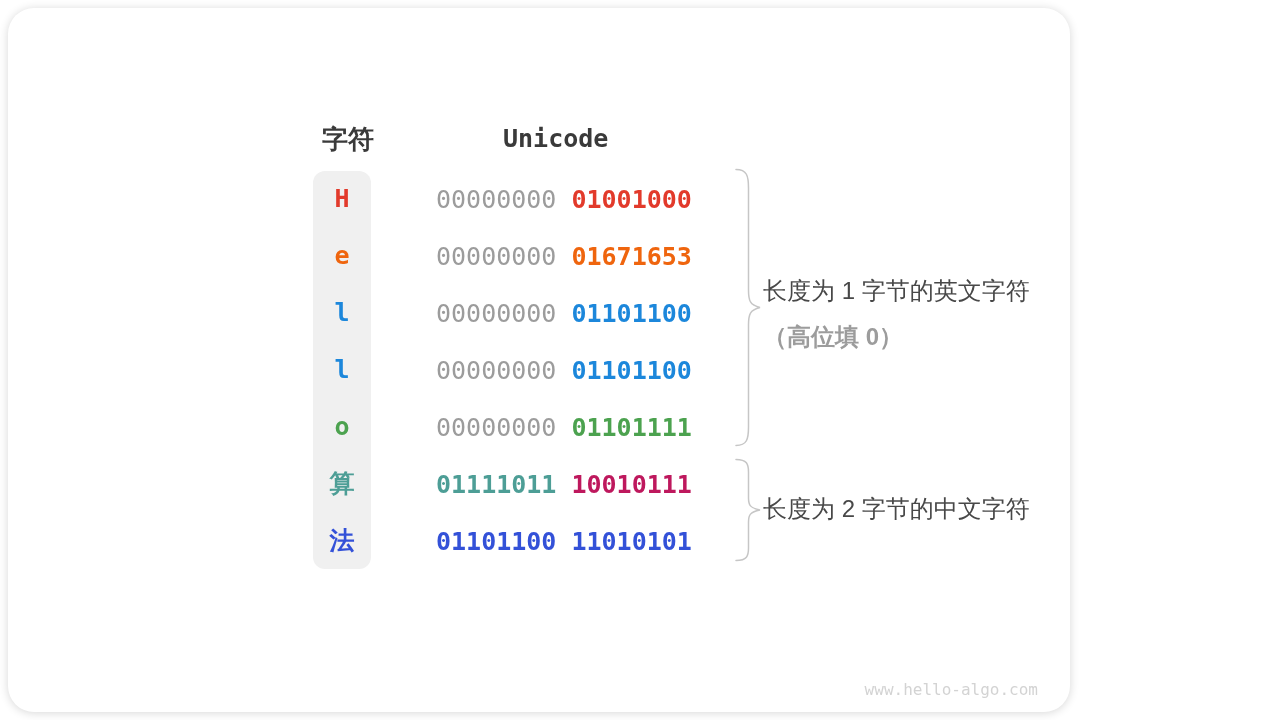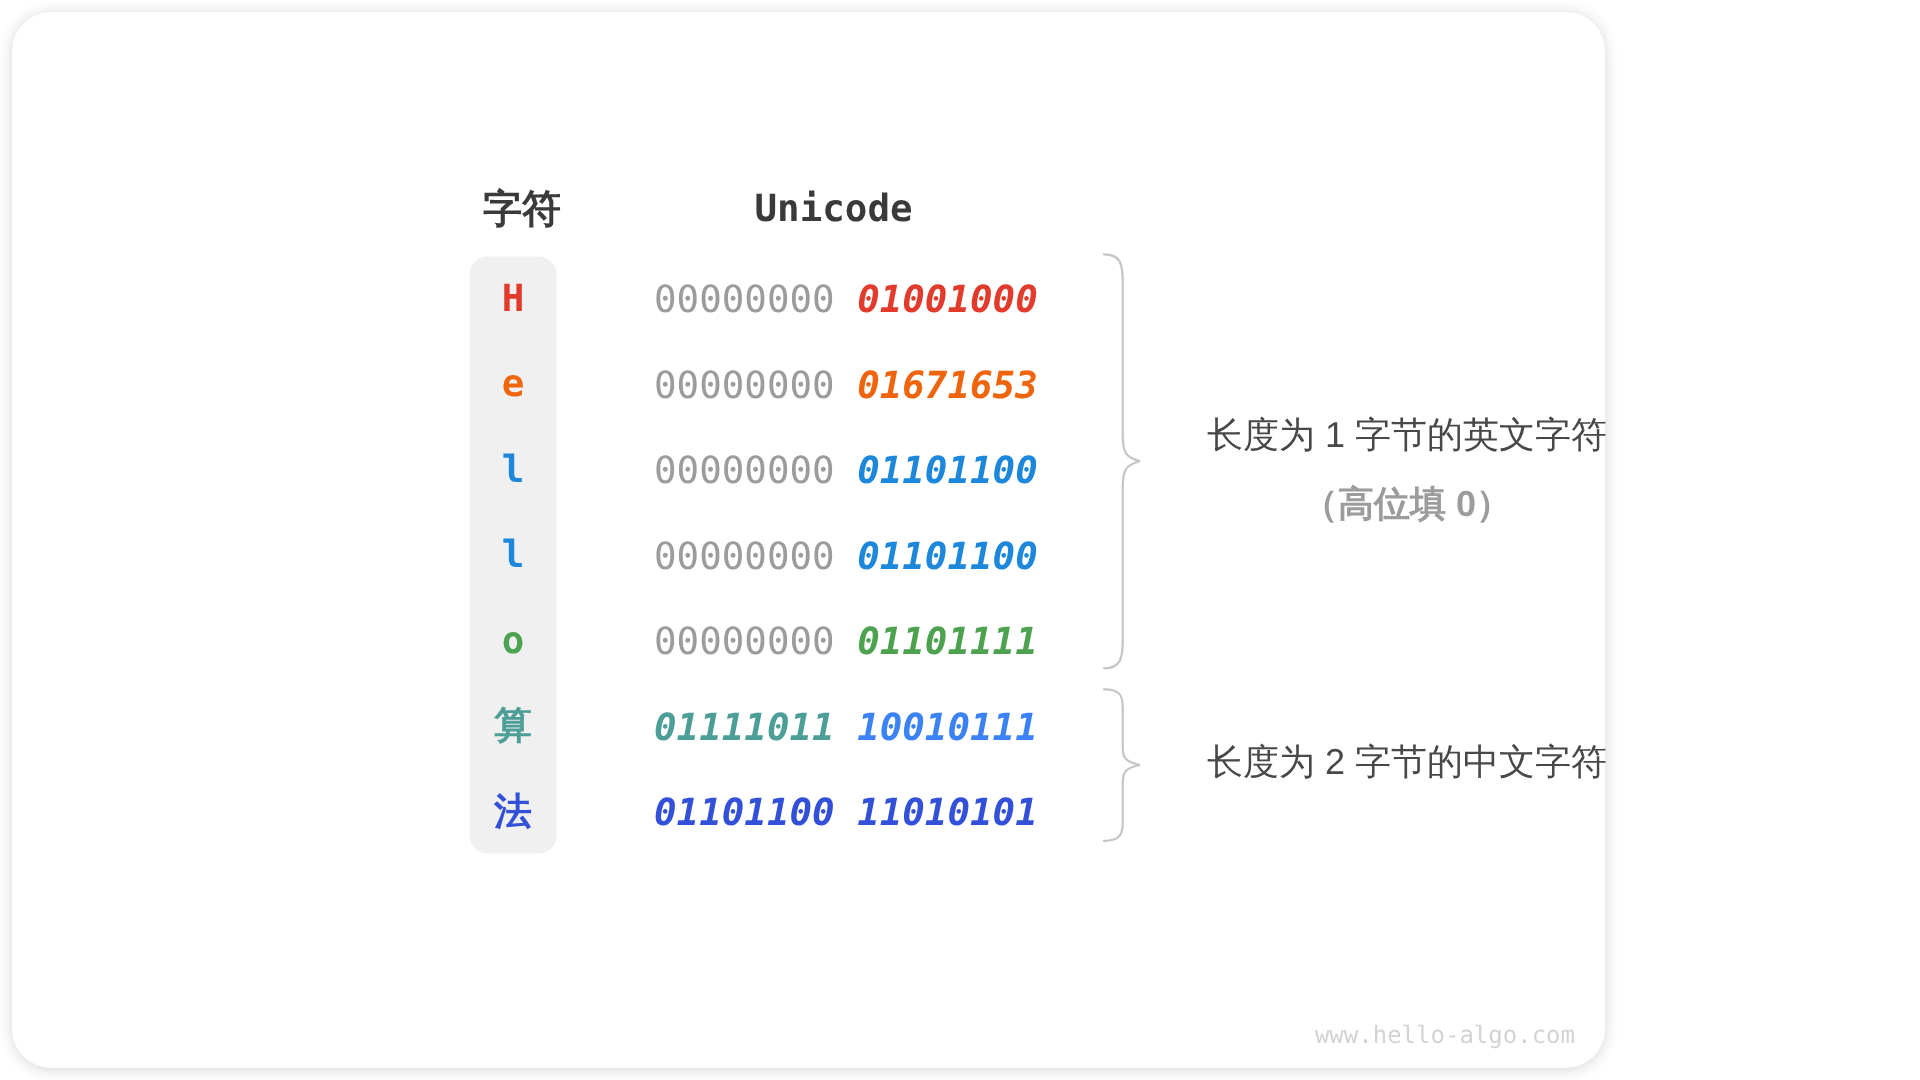--- a/index.html
+++ b/index.html
@@ -48,37 +48,37 @@
     font-size: 25px; font-weight: bold;
     font-family: "DejaVu Sans Mono", "Liberation Sans", sans-serif;
   }
   .row .bin {
     position: absolute; left: 428px; top: 0; height: 56px;
     display: flex; align-items: center; gap: 15px;
     font-family: "DejaVu Sans Mono", monospace;
     font-size: 25px;
     white-space: pre;
   }
-  .byte-low { font-weight: bold; font-style: italic; }
+  .byte-low { font-weight: bold; }
   .byte-high-gray { font-weight: normal; text-align: right; }
 
   
   .brace1 { left: 726px; top: 160px; }
   .brace2 { left: 726px; top: 450px; }
 
   
-  .anno { width: 350px; text-align: center; }
+  .anno { width: 350px; text-align: left; }
   .anno-group1 { left: 755px; top: 268px; }
   .anno-group2 { left: 755px; top: 486px; }
   .anno-line { font-size: 24px; color: #484848; line-height: 30px; }
   .anno-sub  { font-size: 24px; color: #9c9c9c; font-weight: bold; line-height: 30px; margin-top: 16px; }
 
   
   .watermark {
-    right: 20px; top: 672px;
+    right: 32px; top: 672px;
     font-family: "DejaVu Sans Mono", monospace;
     font-size: 16px; color: #d3d3d3;
   }
 </style>
 </head>
 <body>
 
 <div class="card">
 
   <div class="abs hdr-char">字符</div>
@@ -123,21 +123,21 @@
     <div class="bin">
       <span class="byte-high-gray" style="color: rgb(156, 156, 156);">00000000</span>
       <span class="byte-low" style="color: rgb(76, 162, 79); text-align: right;">01101111</span>
     </div>
   </div>
 
   <div class="abs row" style="top:448px">
     <div class="char-cell" style="color: rgb(77, 158, 150);">算</div>
     <div class="bin">
       <span class="byte-low" style="color: rgb(77, 158, 150);">01111011</span>
-      <span class="byte-low" style="color: #3b82f6;">10010111</span>
+      <span class="byte-low" style="color: #be185d;">10010111</span>
     </div>
   </div>
 
   <div class="abs row" style="top:505px">
     <div class="char-cell" style="color: rgb(51, 81, 216);">法</div>
     <div class="bin">
       <span class="byte-low" style="color: rgb(51, 81, 216);">01101100</span>
       <span class="byte-low" style="color: rgb(51, 81, 216);">11010101</span>
     </div>
   </div>

